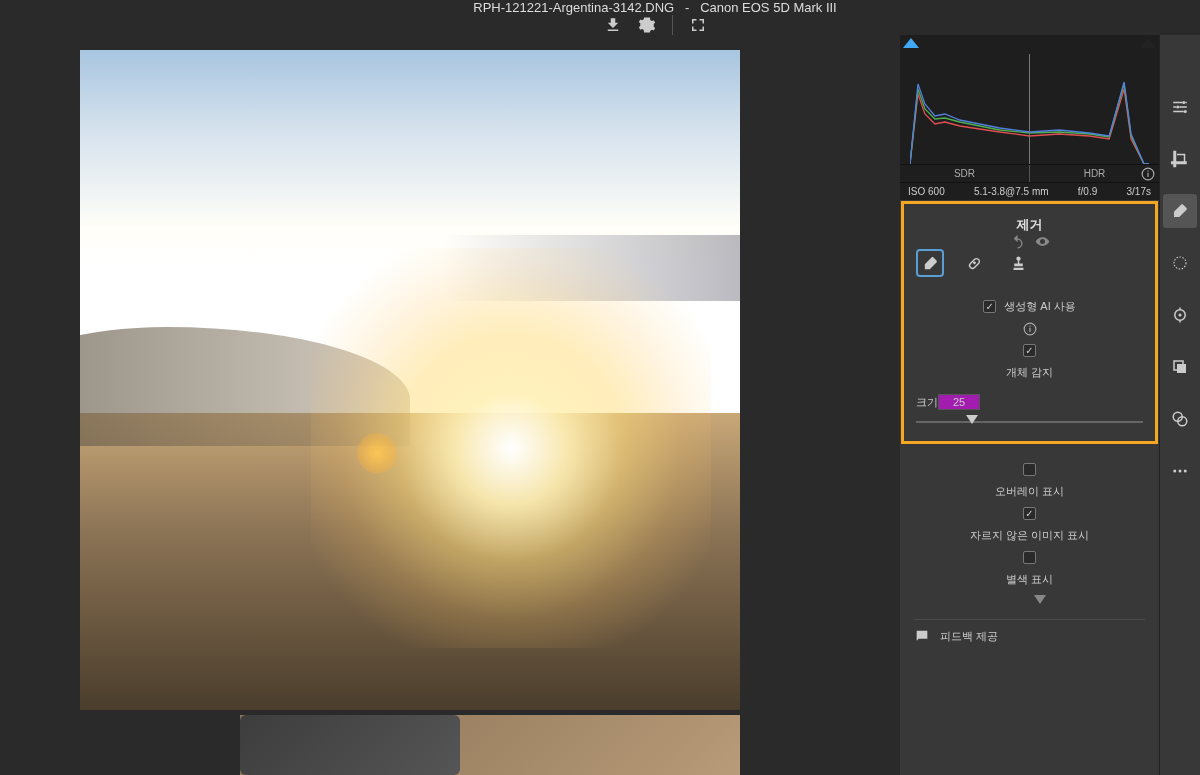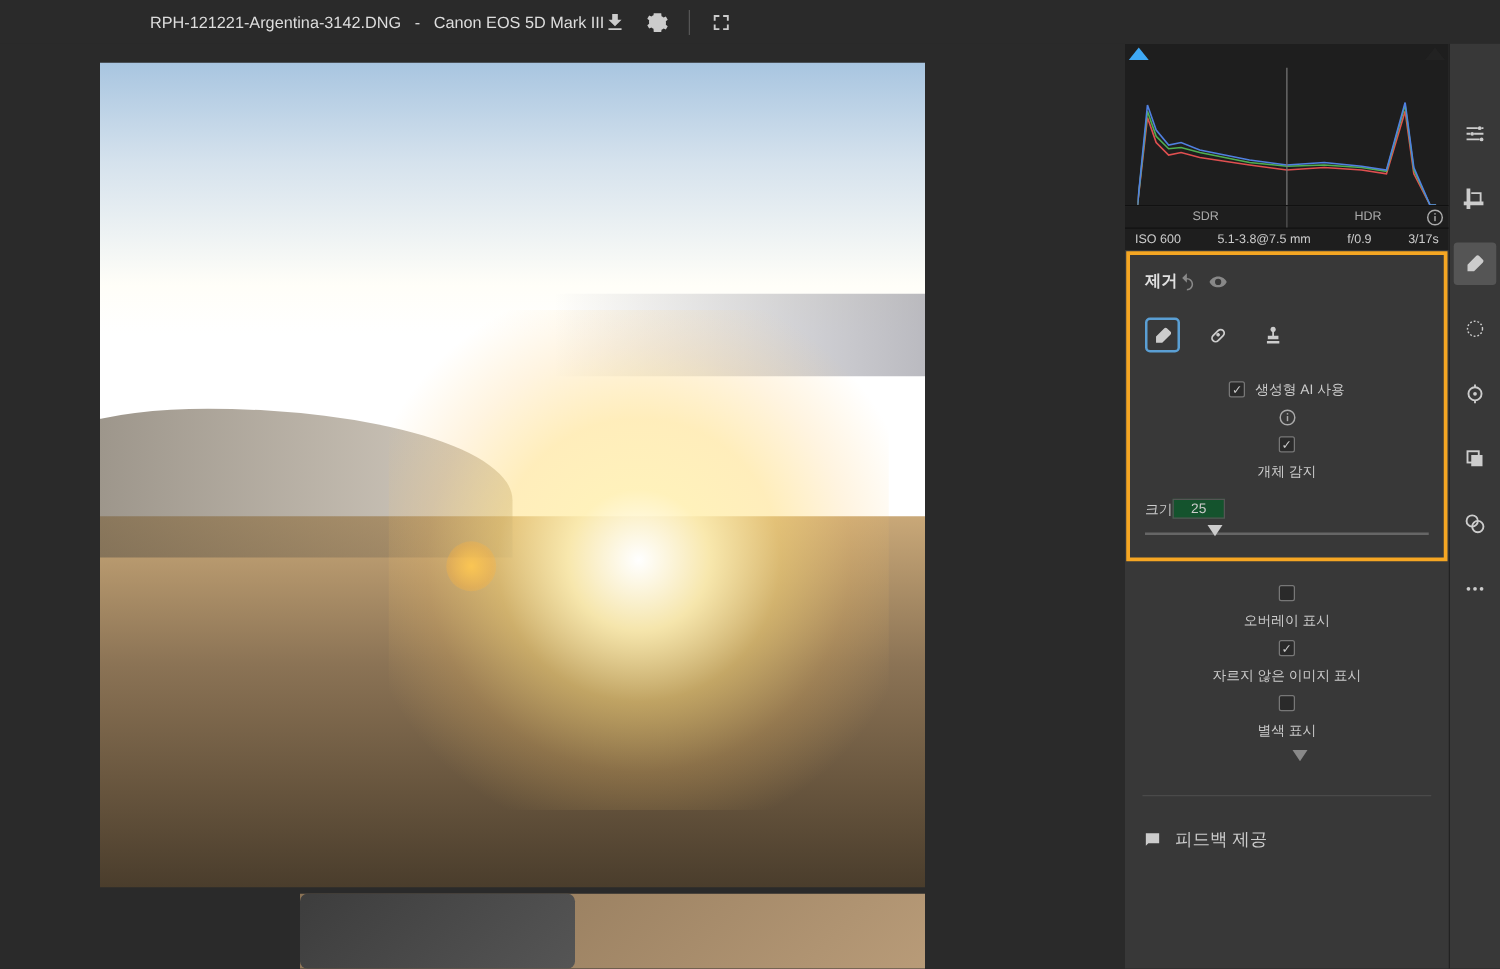--- a/index.html
+++ b/index.html
@@ -13,22 +13,24 @@
   height: 775px;
   background: #2a2a2a;
   overflow: hidden;
   position: relative;
   color: #ccc;
 }
 .topbar {
   height: 35px;
   display: flex;
   align-items: center;
+  justify-content: space-between;
   padding: 0 10px 0 120px;
   background: #2a2a2a;
+  flex-direction: column;
 }
 .title {
   font-size: 13px;
   color: #ddd;
 }
 .topbar-actions {
   display: flex;
   gap: 16px;
   align-items: center;
 }
@@ -224,21 +226,22 @@
 }
 .panel-section {
   border: 3px solid #f5a623;
   margin: 1px;
   padding: 12px;
 }
 .panel-header {
   display: flex;
   justify-content: flex-start;
   align-items: center;
-  margin-bottom: 20px;
+  margin-bottom: 0;
+  flex-direction: column;
 }
 .panel-title {
   font-size: 13px;
   font-weight: 600;
   color: #e0e0e0;
 }
 .panel-header-icons {
   display: flex;
   gap: 10px;
   align-items: center;
@@ -312,21 +315,21 @@
 }
 .slider-header {
   display: flex;
   align-items: center;
   font-size: 11px;
   color: #ccc;
   margin-bottom: 5px;
 }
 .slider-val {
   width: 42px;
-  background: #14532d;
+  background: #a21caf;
   border: 1px solid #555;
   color: #ccc;
   font-size: 11px;
   padding: 1px 4px;
   text-align: center;
 }
 .slider-track {
   position: relative;
   height: 14px;
   display: flex;
@@ -354,24 +357,24 @@
   flex: 1;
   margin-left: 12px;
   height: 2px;
   background: #555;
   position: relative;
 }
 .feedback-row {
   display: flex;
   align-items: center;
   gap: 10px;
-  margin-top: 36px;
-  padding-top: 26px;
+  margin-top: 24px;
+  padding-top: 8px;
   border-top: 1px solid #4a4a4a;
-  font-size: 14px;
+  font-size: 11px;
   color: #ccc;
 }
 .info-circle {
   width: 14px;
   height: 14px;
 }
 .info-circle svg {
   fill: #aaa;
 }
 </style>

